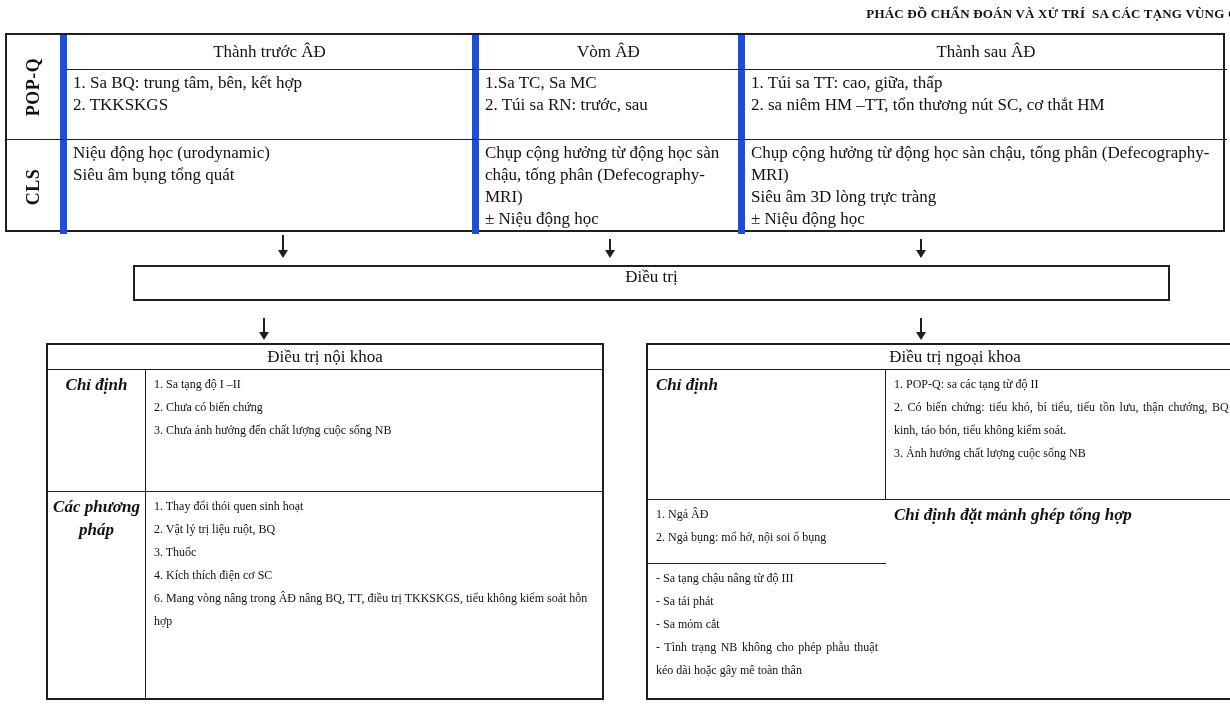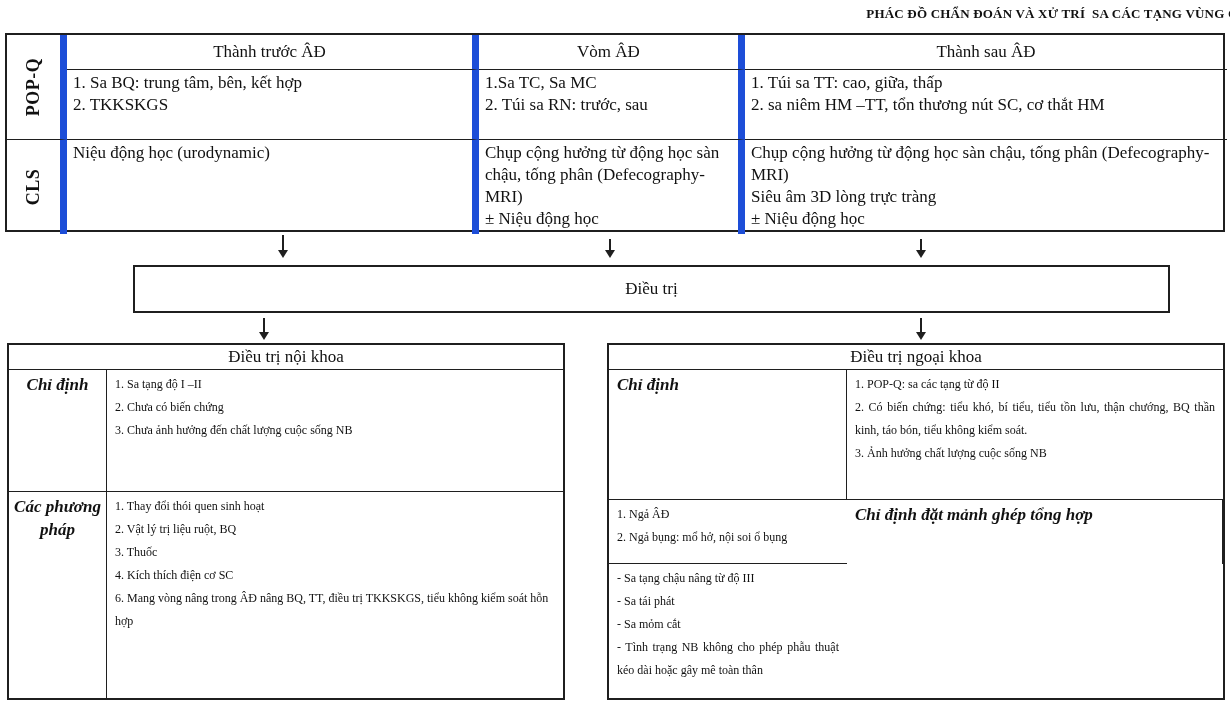--- a/index.html
+++ b/index.html
@@ -34,27 +34,27 @@
   .line{margin:0;}
   
   .arrow{position:absolute;width:1.5px;background:#1f1f1f;}
   .arrow::after{
     content:"";position:absolute;left:-4px;bottom:-7px;
     border-left:5px solid transparent;border-right:5px solid transparent;
     border-top:8px solid #1f1f1f;
   }
   
   .treat-box{
-    position:absolute;left:133px;top:265px;width:1037px;height:48px;box-sizing:border-box;
-    border:2px solid #1f1f1f;display:flex;align-items:center;justify-content:center;
+    position:absolute;left:133px;top:265px;width:1037px;height:36px;box-sizing:border-box;
+    border:2px solid #1f1f1f;display:flex;justify-content:center;
     font-size:17px;
   }
   
   .lower{
-    position:absolute;top:343px;display:grid;box-sizing:border-box;border:2px solid #1f1f1f;
+    position:absolute;top:343px;display:grid;box-sizing:border-box;border:2px solid #1f1f1f;margin-left:39px;
   }
   .tbl-medical{left:7px;width:558px;height:357px;grid-template-columns:98px 1fr;grid-template-rows:25px 122px 1fr;}
   .tbl-surgical{left:607px;width:618px;height:357px;grid-template-columns:238px 1fr;grid-template-rows:25px 130px 64px 1fr;}
   .lower .caption{
     grid-column:1/3;box-sizing:border-box;border-bottom:1px solid #1f1f1f;
     display:flex;align-items:center;justify-content:center;font-size:17px;
   }
   .lower .lbl{
     box-sizing:border-box;border-right:1px solid #1f1f1f;border-bottom:1px solid #1f1f1f;
     font-weight:bold;font-size:17px;line-height:23px;padding:3px 5px;text-align:center;font-style:italic;
@@ -100,20 +100,21 @@
   <div class="cell last-col">
     <div class="line">1. Túi sa TT: cao, giữa, thấp</div>
     <div class="line">2. sa niêm HM –TT, tổn thương nút SC, cơ thắt HM</div>
   </div>
 
   <div class="cell vlabel cls-label last-row">
     <span>CLS</span>
   </div>
   <div class="cell last-row">
     <div class="line">Niệu động học (urodynamic)</div>
+    <div class="line">Siêu âm bụng tổng quát</div>
   </div>
   <div class="cell last-row">
     <div class="line">Chụp cộng hưởng từ động học sàn chậu, tống phân (Defecography-MRI)</div>
     <div class="line">± Niệu động học</div>
   </div>
   <div class="cell last-row last-col">
     <div class="line">Chụp cộng hưởng từ động học sàn chậu, tống phân (Defecography-MRI)</div>
     <div class="line">Siêu âm 3D lòng trực tràng</div>
     <div class="line">± Niệu động học</div>
   </div>

